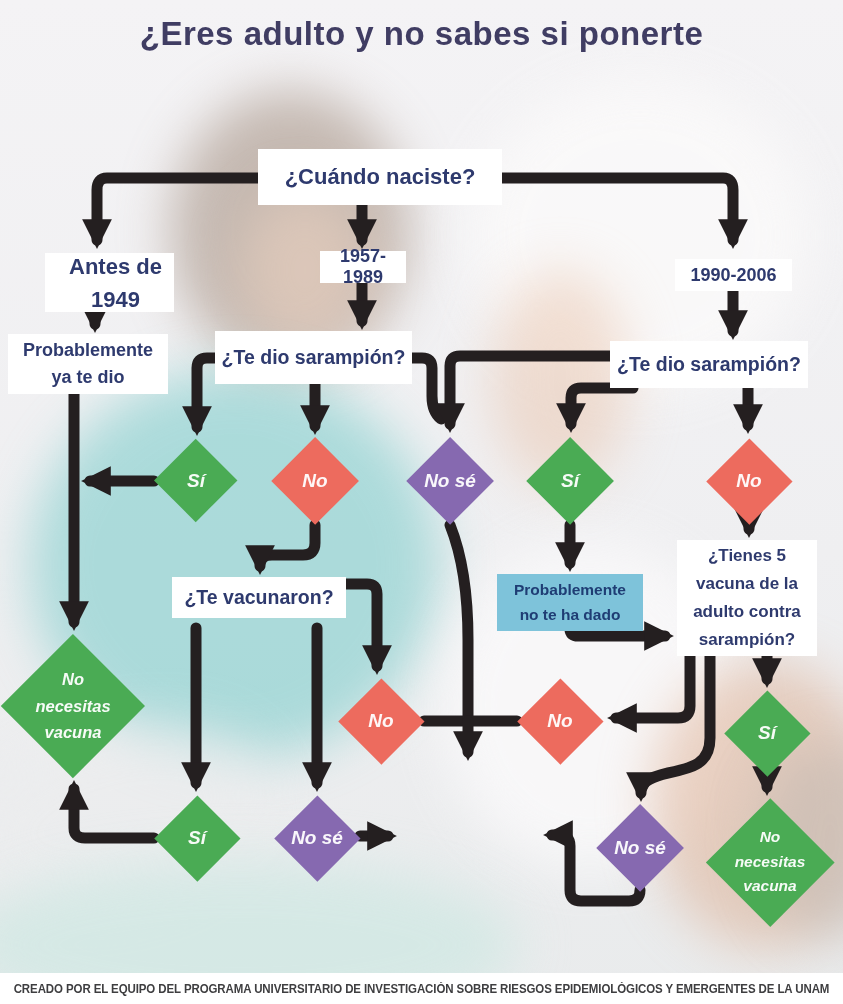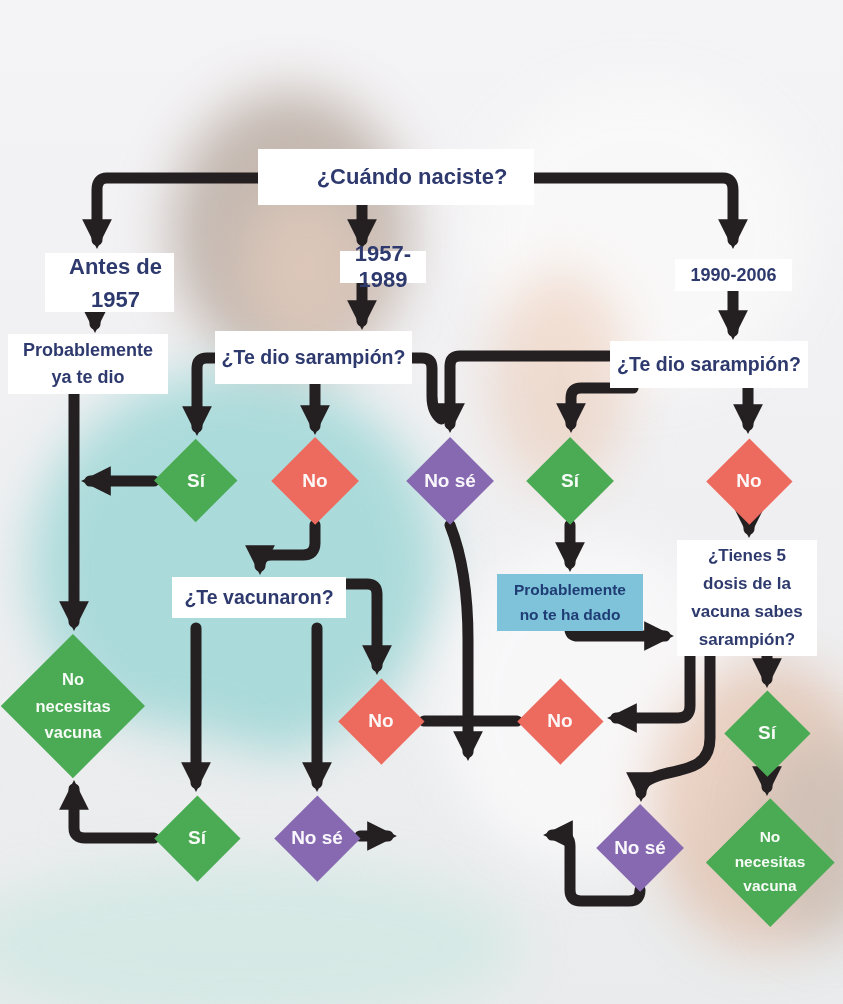--- a/index.html
+++ b/index.html
@@ -16,21 +16,21 @@
     color:#403d63;font-size:33px;font-weight:600;line-height:1.58;letter-spacing:.5px;
   }
   
   .lbox{
     position:absolute;background:#ffffff;color:#2e3a6e;
     display:flex;flex-direction:column;align-items:center;justify-content:center;
     text-align:center;font-weight:600;
   }
   .lbox.blue{background:#7ec3da;color:#1f3d74;}
   
-  .diamond{position:absolute;display:flex;flex-direction:column;align-items:center;justify-content:center;text-align:right;}
+  .diamond{position:absolute;display:flex;flex-direction:column;align-items:center;justify-content:center;text-align:right;font-style:italic;}
   .dshape{position:absolute;inset:14.65%;transform:rotate(45deg);z-index:0;}
   .diamond span{position:relative;z-index:1;color:rgba(255,255,255,.95);font-weight:600;}
   .diamond.small span{font-size:19px;}
   .diamond.big span{font-size:16.5px;line-height:1.6;}
   .green .dshape{background:#4aab54;}
   .red   .dshape{background:#ed6b5e;}
   .purple.diamond .dshape{background:#8669b0;}
   .yellow .dshape{background:#f8ec3e;}
   .yellow span{color:#2b2a33;font-size:21px;font-weight:700;letter-spacing:.5px;}
   
@@ -55,20 +55,21 @@
     <div class="blob" style="left:470px;top:80px;width:340px;height:310px;background:#fbfafa;opacity:.85;"></div>
     <div class="blob" style="left:490px;top:270px;width:140px;height:220px;background:#e9c4ac;opacity:.5;"></div>
     <div class="blob" style="left:440px;top:540px;width:300px;height:330px;background:#fbfafb;opacity:.8;"></div>
     <div class="blob" style="left:650px;top:660px;width:230px;height:290px;background:#dcab8d;opacity:.5;"></div>
     <div class="blob" style="left:-30px;top:730px;width:300px;height:170px;background:#ecedee;opacity:.65;transform:rotate(-14deg);"></div>
     <div class="blob" style="left:-40px;top:860px;width:560px;height:170px;background:#cfe8e3;opacity:.75;"></div>
     <div class="blob" style="left:760px;top:740px;width:140px;height:200px;background:#bdb6b0;opacity:.5;"></div>
   </div>
 
   <div class="title">
+    <div>¿Eres adulto y no sabes si ponerte</div>
   </div>
 
   <svg id="wires" width="843" height="1004" viewBox="0 0 843 1004">
     <defs>
       <marker id="ah" viewBox="0 0 10 10" refX="7" refY="5" markerWidth="2.7" markerHeight="2.7" orient="auto-start-reverse">
         <path d="M0 0 L10 5 L0 10 Z" fill="#241f20"></path>
       </marker>
     </defs>
     <g fill="none" stroke="#241f20" stroke-width="11" stroke-linecap="round" stroke-linejoin="round">
       <path d="M258 178 H107 Q97 178 97 190 V240" marker-end="url(#ah)"></path>
@@ -98,30 +99,30 @@
       <path d="M690 656 V706 Q690 718 678 718 H616" marker-end="url(#ah)"></path>
       <path d="M710 656 V738 C710 764 692 768 668 773 C650 777 641 783 641 791 V793" marker-end="url(#ah)"></path>
       <path d="M767 656 V679" marker-end="url(#ah)"></path>
       <path d="M767 776 V787" marker-end="url(#ah)"></path>
       <path d="M154 838 H85 Q74 838 74 828 V789" marker-end="url(#ah)"></path>
       <path d="M360 836 H388" marker-end="url(#ah)"></path>
       <path d="M640 890 Q640 901 629 901 H581 Q570 901 570 890 V846 Q570 835 559 835 H552" marker-end="url(#ah)"></path>
     </g>
   </svg>
 
-  <div class="lbox" style="left:258px;top:149px;width:244px;height:56px;font-size:22px;padding-left:32px;">
+  <div class="lbox" style="left:258px;top:149px;width:244px;height:56px;font-size:22px;">
     <span>¿Cuándo naciste?</span>
   </div>
 
   <div class="lbox" style="left:45px;top:253px;width:117px;height:59px;font-size:22px;line-height:1.5;padding-left:12px;">
     <span>Antes de</span>
-    <span>1957</span>
-  </div>
-
-  <div class="lbox" style="left:340px;top:251px;width:86px;height:32px;font-size:22px;">
+    <span>1949</span>
+  </div>
+
+  <div class="lbox" style="left:320px;top:251px;width:86px;height:32px;font-size:18px;">
     <span>1957-1989</span>
   </div>
 
   <div class="lbox" style="left:675px;top:250px;width:117px;height:32px;font-size:18px;margin-top:9px;">
     <span>1990-2006</span>
   </div>
 
   <div class="lbox" style="left:8px;top:334px;width:160px;height:60px;font-size:18px;line-height:1.5;">
     <span>Probablemente</span>
     <span>ya te dio</span>
@@ -139,22 +140,22 @@
     <span>¿Te vacunaron?</span>
   </div>
 
   <div class="lbox blue" style="left:497px;top:574px;width:146px;height:57px;font-size:15.5px;line-height:1.6;">
     <span>Probablemente</span>
     <span>no te ha dado</span>
   </div>
 
   <div class="lbox" style="left:677px;top:540px;width:140px;height:116px;font-size:17px;line-height:1.65;">
     <span>¿Tienes 5</span>
-    <span>dosis de la</span>
-    <span>vacuna sabes</span>
+    <span>vacuna de la</span>
+    <span>adulto contra</span>
     <span>sarampión?</span>
   </div>
 
   <div class="diamond small green" style="left:154px;top:439px;width:84px;height:84px;">
     <i class="dshape"></i>
       <span>Sí</span>
   </div>
   <div class="diamond small red" style="left:271px;top:437px;width:88px;height:88px;">
     <i class="dshape"></i>
       <span>No</span>
@@ -201,14 +202,17 @@
     <i class="dshape"></i>
       <span>No sé</span>
   </div>
   <div class="diamond big green" style="left:706px;top:798px;width:128px;height:128px;">
     <i class="dshape"></i>
     <span style="font-size:15.5px;">No</span>
     <span style="font-size:15.5px;">necesitas</span>
     <span style="font-size:15.5px;">vacuna</span>
   </div>
 
+  <div class="footer">
+    <span>CREADO POR EL EQUIPO DEL PROGRAMA UNIVERSITARIO DE INVESTIGACIÓN SOBRE RIESGOS EPIDEMIOLÓGICOS Y EMERGENTES DE LA UNAM</span>
+  </div>
 
 </div>
 
 </body></html>

